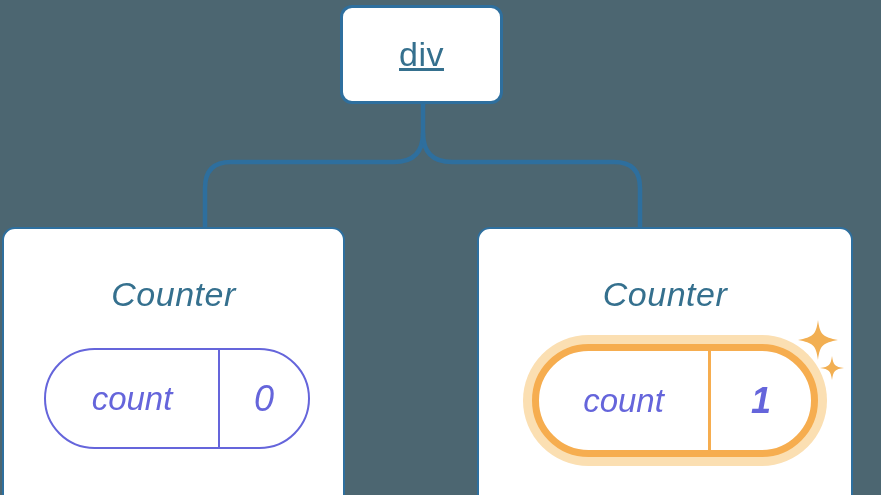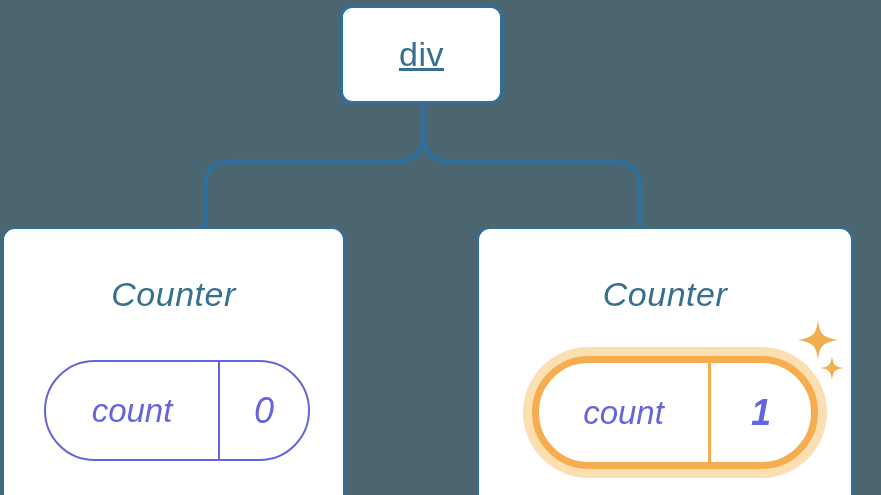--- a/index.html
+++ b/index.html
@@ -46,21 +46,20 @@
     text-align:center;
     color:var(--heading);
     font-size:34px;font-weight:500;letter-spacing:.5px;
   }
   .pill{
     position:absolute;
     background:var(--card-bg);
     border-radius:999px;
     display:flex;align-items:stretch;
     overflow:hidden;
-    margin-top:12px;
   }
   .pill.plain{
     left:40px;top:119px;width:266px;height:101px;
     border:2px solid var(--purple);
   }
   .pill.highlight{
     left:53px;top:115px;width:286px;height:113px;
     border:7px solid var(--orange);
     box-shadow:0 0 0 9px var(--orange-glow);
   }

